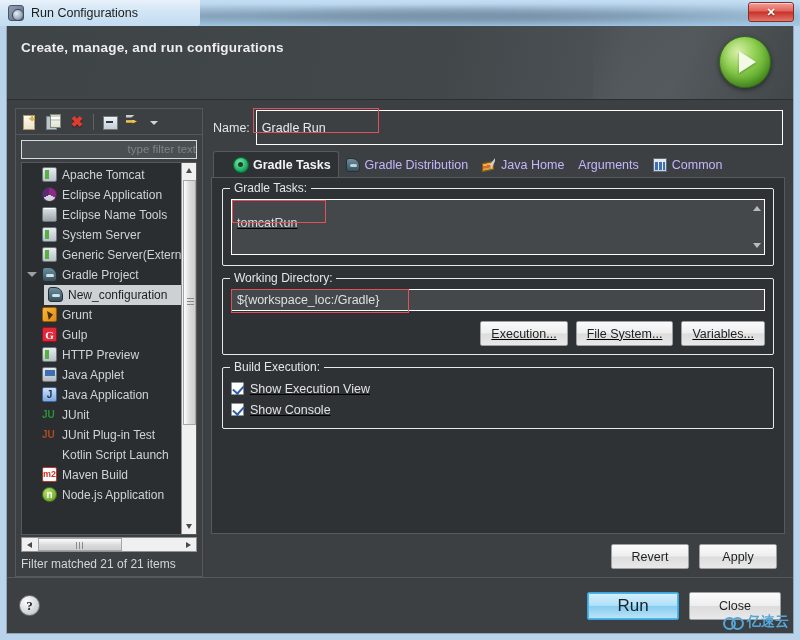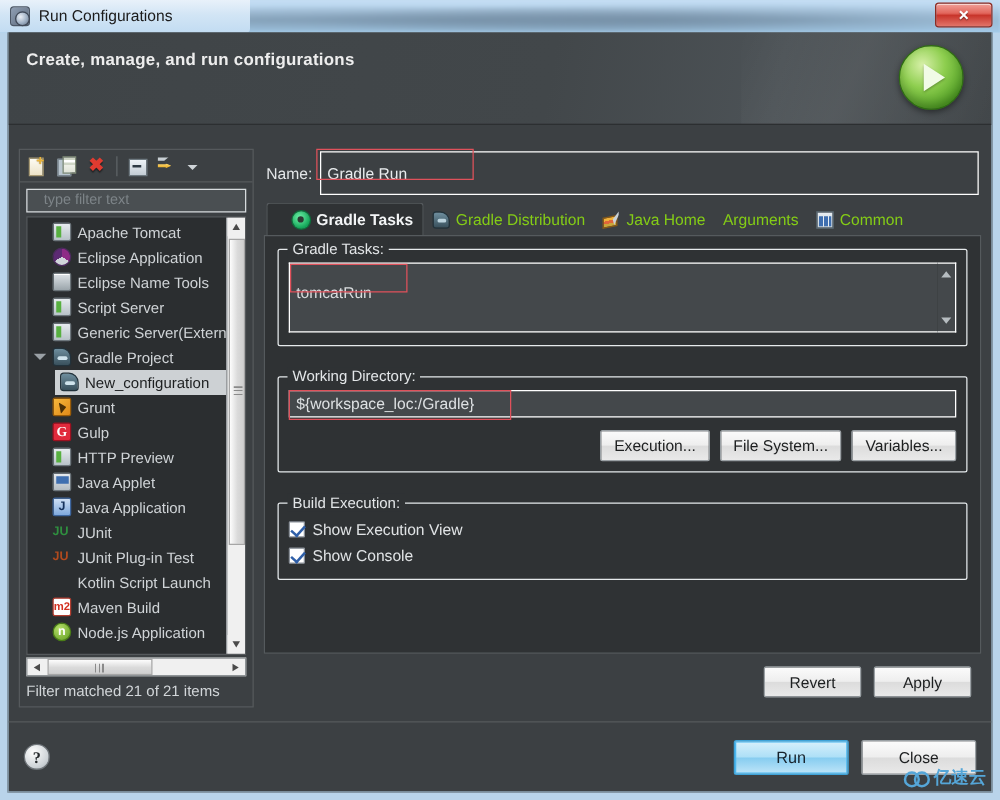--- a/index.html
+++ b/index.html
@@ -63,21 +63,21 @@
     color: #fff; font-size: 11px; font-weight: bold; text-shadow: 0 1px 1px rgba(0,0,0,.5);
     cursor: pointer;
   }
 
   
   .dialog {
     position: absolute; left: 6px; top: 26px; width: 788px; height: 608px;
     background: #3c4043;
     border: 1px solid #8fa6b8;
     border-top: none;
-    display: flex; flex-direction: column; gap: 11px;
+    display: flex; flex-direction: column;
   }
 
   
   .banner {
     position: relative; height: 74px; flex: 0 0 74px;
     background: linear-gradient(100deg, #3f4447 0%, #42474a 55%, #4c5256 78%, #3e4346 100%);
     border-bottom: 1px solid #2c2f31;
     overflow: hidden;
   }
   .banner-title {
@@ -166,22 +166,22 @@
   .ico-caret::after {
     content: ""; position: absolute; left: 1px; top: 8px;
     border-left: 4px solid transparent; border-right: 4px solid transparent;
     border-top: 4px solid #cfd4d8;
   }
 
   .filter-wrap { padding: 4px 5px 3px 5px; }
   .filter-input {
     width: 100%; height: 19px;
     background: #4a4f52; border: 1px solid #d6dadd;
-    color: #8c9296; font-size: 11.5px; padding: 0 13px;
-    outline: none; font-family: "Liberation Sans", sans-serif;
+    color: #8c9296; font-size: 11.5px; padding: 0 0;
+    outline: none; font-family: "Liberation Sans", sans-serif; text-align: right;
   }
   .filter-input::placeholder { color: #7d8488; }
 
   .tree-wrap {
     flex: 1 1 auto; position: relative; display: flex; min-height: 0;
     margin: 0 5px;
     border: 1px solid #55595c;
     background: #2b2e30;
     overflow: hidden;
   }
@@ -296,21 +296,21 @@
     width: 100%; height: 35px; background: #3c4043;
     border: 1px solid #ffffff; color: #e9ecee; font-size: 12.5px;
     padding: 0 5px; outline: none; font-family: "Liberation Sans", sans-serif;
   }
   .hl-box { position: absolute; border: 1px solid #e0515b; pointer-events: none; }
   .hl-name { left: -3px; top: -2px; width: 126px; height: 25px; }
 
   .tabs { display: flex; align-items: flex-end; height: 26px; gap: 0; padding-left: 2px; }
   .tab {
     display: flex; align-items: center; gap: 5px; height: 24px;
-    padding: 0 7px; font-size: 12.5px; color: #84cc16; cursor: pointer;
+    padding: 0 7px; font-size: 12.5px; color: #c4b5fd; cursor: pointer;
   }
   .tab.active {
     background: #2f3234; color: #f2f4f5; font-weight: bold;
     border-top: 1px solid #555a5d; border-left: 1px solid #555a5d; border-right: 1px solid #555a5d;
     border-radius: 3px 3px 0 0; height: 26px; padding-left: 20px;
   }
   .tab-ico { width: 14px; height: 14px; flex: 0 0 14px; position: relative; }
   .tic-gear { border-radius: 50%; background: radial-gradient(circle at 40% 35%, #6ff2a8, #12a457 70%);
               box-shadow: 0 0 0 1px #0c6e3a; }
   .tic-gear::after { content:""; position:absolute; left:4px; top:4px; width:5px; height:5px; background:#2d3a33; border-radius:50%;}
@@ -324,21 +324,21 @@
   .tic-common { background: linear-gradient(180deg,#e8eef3,#c3cfd8); border: 1px solid #5e6d78; }
   .tic-common::after { content:""; position:absolute; left:1px; top:3px; width:10px; height:8px;
                        background: repeating-linear-gradient(90deg,#3f6fb0 0 3px, #e8eef3 3px 4px); }
 
   .tab-body {
     flex: 1 1 auto; background: #2f3234; border: 1px solid #555a5d;
     padding: 10px 10px 8px 10px; min-height: 0; overflow: hidden;
   }
 
   
-  .group { position: relative; border: 1px solid #e6eaec; border-radius: 2px; margin-bottom: 24px; padding: 10px 8px 8px 8px; }
+  .group { position: relative; border: 1px solid #e6eaec; border-radius: 2px; margin-bottom: 12px; padding: 10px 8px 8px 8px; text-decoration: underline; }
   .group > legend, .group-title {
     position: absolute; top: -8px; left: 7px; background: #2f3234;
     padding: 0 4px; font-size: 12px; color: #e3e6e8;
   }
 
   .tasks-area { position: relative; display: flex; }
   .tasks-input {
     flex: 1 1 auto; height: 56px; background: #44484b; border: 1px solid #ffffff; border-right: none;
     color: #d9dcde; font-size: 12.5px; padding: 15px 5px; resize: none; outline: none;
     font-family: "Liberation Sans", sans-serif; line-height: 16px;
@@ -397,21 +397,21 @@
     border: 1px solid #6e7479; color: #25292c; font-size: 13px; font-weight: bold;
     display: flex; align-items: center; justify-content: center; cursor: pointer;
     font-family: "Liberation Serif", serif;
   }
   .footer-right { margin-left: auto; display: flex; gap: 10px; }
   .btn-run {
     min-width: 92px; height: 28px;
     background: linear-gradient(180deg,#d8f0fb 0%,#aee0f7 48%,#87cdf0 52%,#bfe5f8 100%);
     border: 1px solid #3fa3d8; border-radius: 2px;
     box-shadow: 0 0 0 1px #49b6ef inset;
-    color: #17222b; font-size: 13px; cursor: pointer;
+    color: #17222b; font-size: 17px; cursor: pointer;
     font-family: "Liberation Sans", sans-serif;
   }
   .btn-close {
     min-width: 92px; height: 28px;
     background: linear-gradient(180deg,#fbfbfb 0%,#eeeeee 48%,#dcdcdc 52%,#e9e9e9 100%);
     border: 1px solid #9aa0a4; border-radius: 2px;
     color: #1d1f20; font-size: 12.5px; cursor: pointer;
     font-family: "Liberation Sans", sans-serif;
   }
 
@@ -484,21 +484,21 @@
                 <span>Eclipse Application</span>
               </div>
               <div class="tree-row">
                 <span class="twisty"></span>
                 <span class="ti ti-datatools"></span>
                 <span>Eclipse Name Tools</span>
               </div>
               <div class="tree-row">
                 <span class="twisty"></span>
                 <span class="ti ti-server"></span>
-                <span>Script Server</span>
+                <span>System Server</span>
               </div>
               <div class="tree-row">
                 <span class="twisty"></span>
                 <span class="ti ti-server"></span>
                 <span>Generic Server(Externa</span>
               </div>
               <div class="tree-row">
                 <span class="twisty open"></span>
                 <span class="ti ti-gradle"></span>
                 <span>Gradle Project</span>

